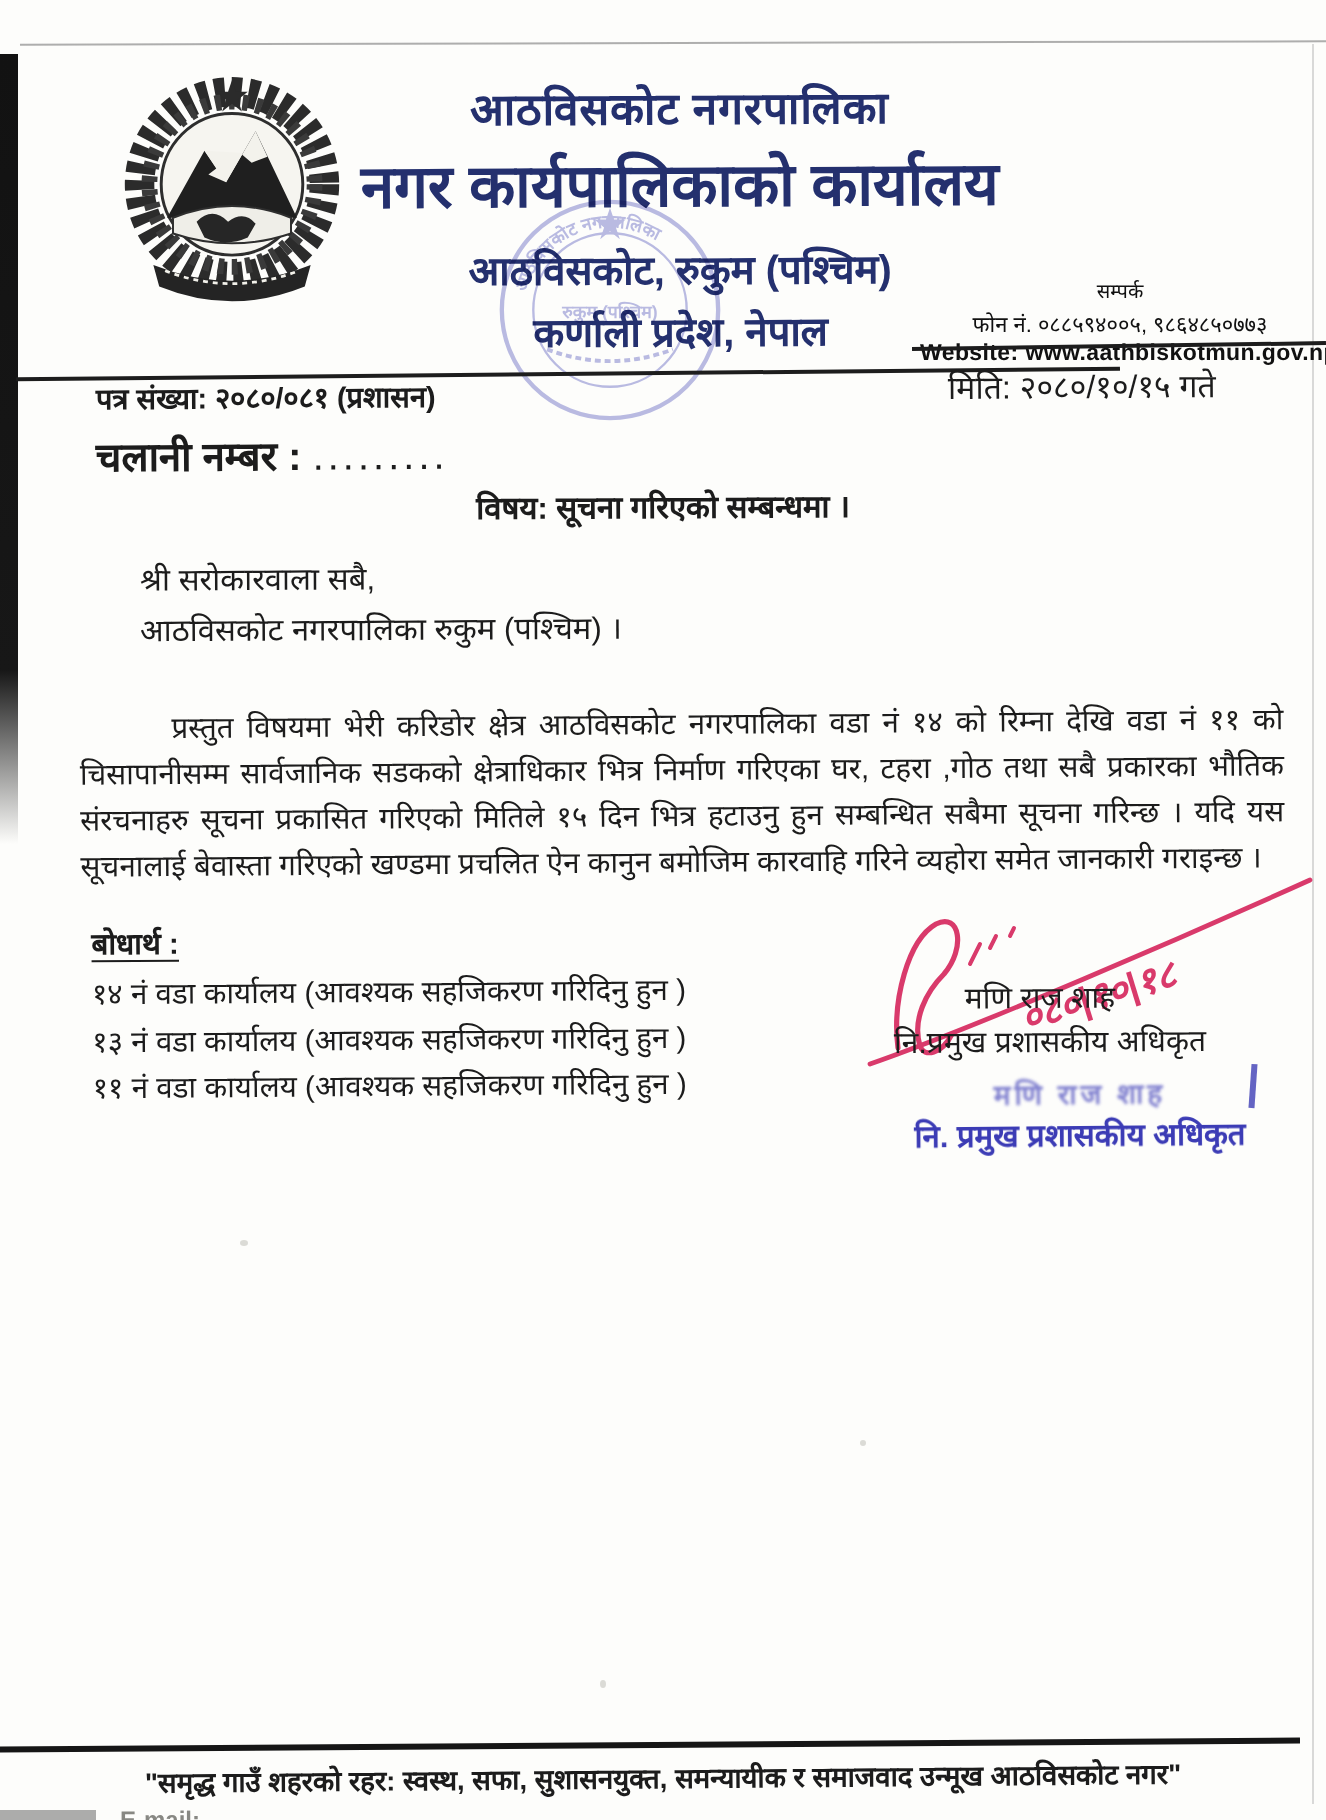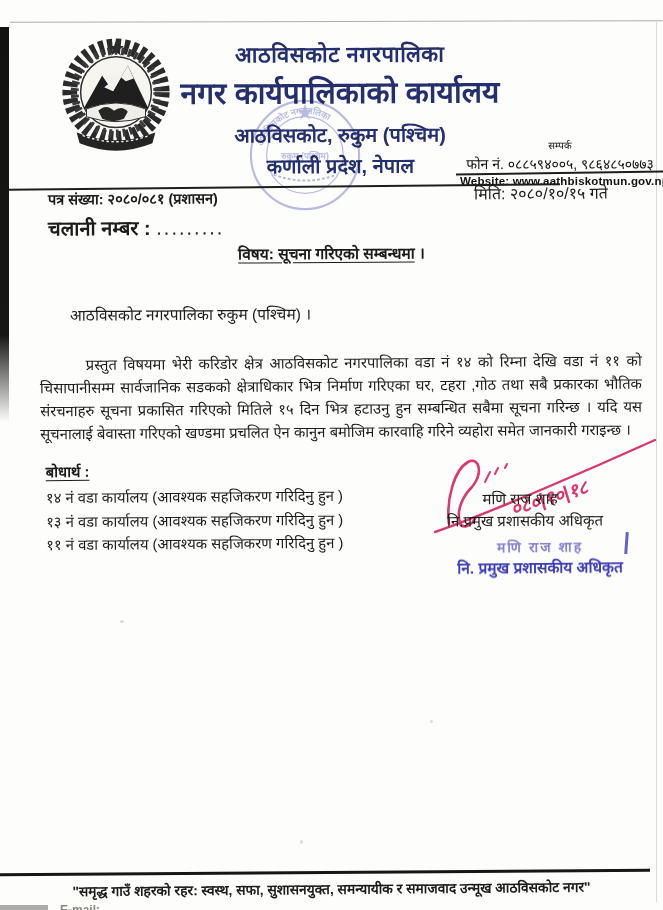--- a/index.html
+++ b/index.html
@@ -20,34 +20,34 @@
   
   .emblem{position:absolute;left:57px;top:36px;width:118px;height:130px;}
   .hdr-titles{position:absolute;left:120px;top:38px;width:440px;text-align:center;transform:rotate(-0.3deg);}
   .t-muni{font-size:22px;font-weight:bold;letter-spacing:.5px;}
   .t-office{font-size:30px;font-weight:bold;margin-top:3px;}
   .t-addr1{font-size:20px;font-weight:bold;margin-top:9px;}
   .t-addr2{font-size:20px;font-weight:bold;margin-top:4px;}
   .hdr-stamp{position:absolute;left:246px;top:92px;width:118px;height:126px;opacity:.38;mix-blend-mode:multiply;}
   .contact{position:absolute;left:460px;top:138px;width:200px;text-align:center;color:#111;}
   .c-label{font-size:10px;text-align:center;}
-  .c-phone{font-size:14px;margin-top:2px;white-space:nowrap;}
+  .c-phone{font-size:11px;margin-top:2px;white-space:nowrap;}
   .c-web{font-size:11.5px;font-weight:bold;margin-top:2px;white-space:nowrap;letter-spacing:.2px;}
   .rule-main{position:absolute;left:8px;top:186px;width:552px;height:2px;background:#1d1d1d;transform:rotate(-0.55deg);}
   .rule-right{position:absolute;left:456px;top:172px;width:207px;height:2px;background:#1d1d1d;transform:rotate(-0.8deg);}
 
   
   .meta-letterno{position:absolute;left:48px;top:188px;font-size:14.5px;font-weight:bold;transform:rotate(-0.4deg);}
   .meta-chalani{position:absolute;left:48px;top:214px;font-size:20px;font-weight:bold;transform:rotate(-0.4deg);}
   .meta-dots{font-weight:normal;letter-spacing:2px;}
   .meta-date{position:absolute;left:474px;top:182px;font-size:16px;font-weight:normal;white-space:nowrap;transform:rotate(-0.4deg);}
 
   
   .subject{position:absolute;left:0;top:242px;width:663px;text-align:center;font-size:15.5px;font-weight:bold;transform:rotate(-0.3deg);}
-  .subject .u{text-decoration:underline;text-underline-offset:3px;}
+  .subject .u{text-underline-offset:3px;}
 
   
   .addr1{position:absolute;left:70px;top:278px;font-size:15.5px;transform:rotate(-0.3deg);}
   .addr2{position:absolute;left:70px;top:303px;font-size:15.5px;transform:rotate(-0.3deg);}
 
   
   .body-par{position:absolute;left:40px;top:352px;width:602px;font-size:14.8px;line-height:23px;
     text-align:justify;text-indent:46px;transform:rotate(-0.45deg);}
 
   
@@ -130,20 +130,21 @@
   <div class="meta-chalani">
     <span>चलानी नम्बर :</span>
     <span class="meta-dots">.........</span>
   </div>
   <div class="meta-date">मिति: २०८०/१०/१५ गते</div>
 
   <div class="subject">
     <span class="u">विषय: सूचना गरिएको सम्बन्धमा</span><span> ।</span>
   </div>
 
+  <div class="addr1">श्री सरोकारवाला सबै,</div>
   <div class="addr2">आठविसकोट नगरपालिका रुकुम (पश्चिम) ।</div>
 
   <div class="body-par">प्रस्तुत विषयमा भेरी करिडोर क्षेत्र आठविसकोट नगरपालिका वडा नं १४ को रिम्ना देखि वडा नं ११ को चिसापानीसम्म सार्वजानिक सडकको क्षेत्राधिकार भित्र निर्माण गरिएका घर, टहरा ,गोठ तथा सबै प्रकारका भौतिक संरचनाहरु सूचना प्रकासित  गरिएको मितिले १५ दिन भित्र हटाउनु हुन सम्बन्धित सबैमा सूचना गरिन्छ । यदि यस सूचनालाई बेवास्ता गरिएको खण्डमा प्रचलित ऐन कानुन बमोजिम कारवाहि गरिने व्यहोरा समेत जानकारी गराइन्छ ।</div>
 
   <div class="cc">
     <div class="cc-label">बोधार्थ :</div>
     <div class="cc-item">१४  नं वडा कार्यालय (आवश्यक सहजिकरण गरिदिनु हुन )</div>
     <div class="cc-item">१३ नं वडा कार्यालय (आवश्यक सहजिकरण गरिदिनु हुन )</div>
     <div class="cc-item">११ नं वडा कार्यालय (आवश्यक सहजिकरण गरिदिनु हुन )</div>
   </div>

